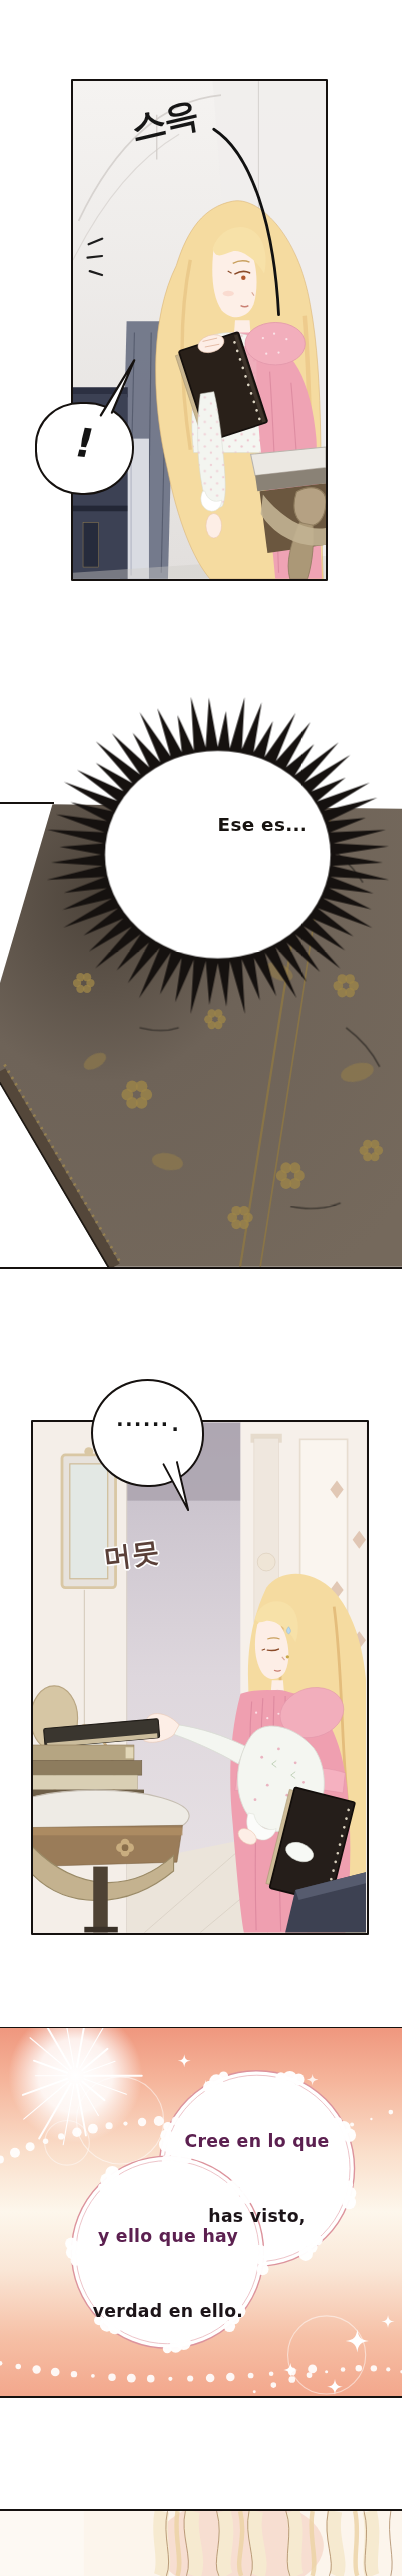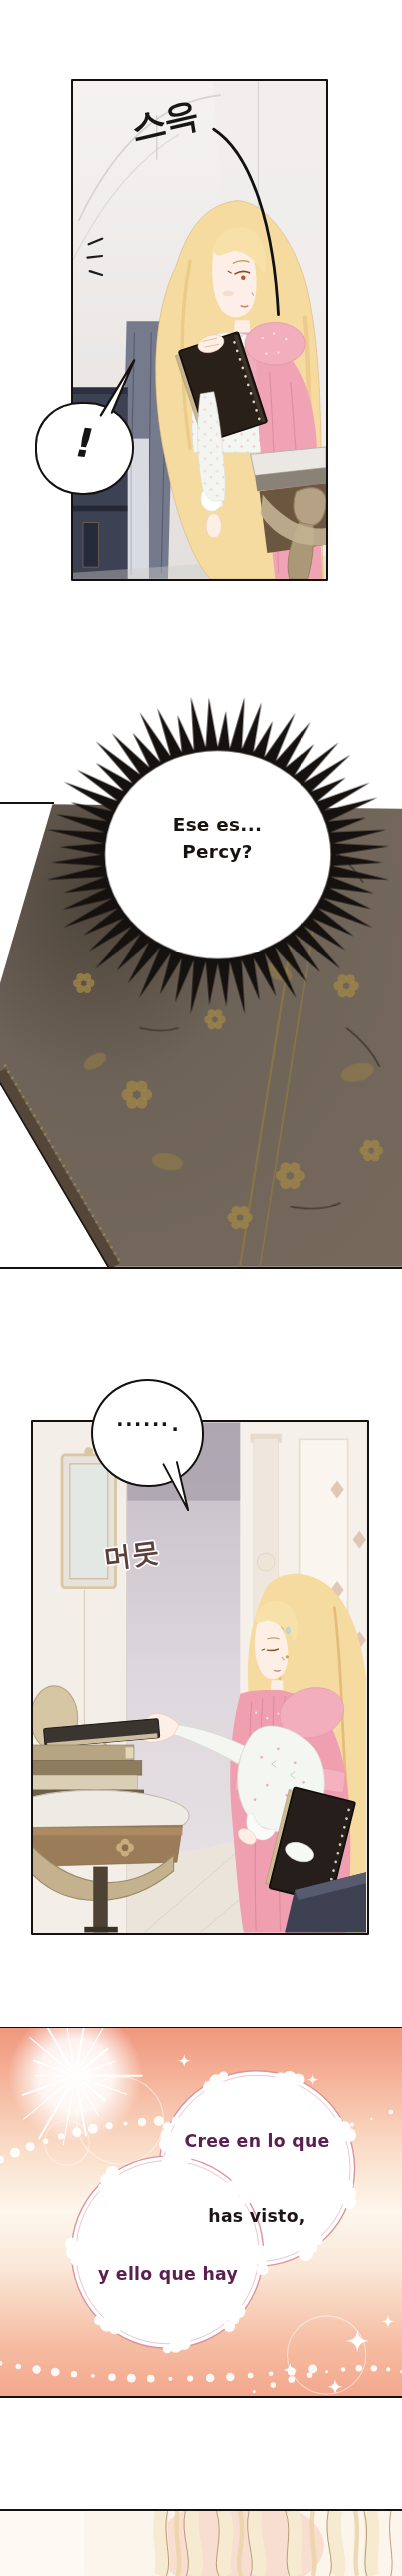--- a/index.html
+++ b/index.html
@@ -13,21 +13,21 @@
             color:#161616;transform:rotate(-13deg) skewX(-4deg);letter-spacing:-1.7px;white-space:nowrap;}
   .bubble{position:absolute;background:#ffffff;border:2.8px solid #15110f;z-index:2;}
   #exclaim-bubble{left:-38px;top:321px;width:95px;height:89px;border-radius:46% 48% 50% 47%;}
   #exclaim-bubble .mark{position:absolute;left:0;right:0;top:15.6px;text-align:center;
             font-size:40px;font-weight:bold;color:#141414;transform:rotate(6deg) skewX(-8deg);}
   .tailsvg{position:absolute;z-index:3;overflow:visible;}
   
   #book-section{position:absolute;left:0;top:670px;width:402px;height:599px;box-sizing:border-box;
                 border-bottom:2.2px solid #15110f;background:#fff;}
   #book-topline{position:absolute;left:0;top:132px;width:54px;height:1.7px;background:#15110f;}
-  .burst-text{position:absolute;left:128px;top:141px;width:179px;z-index:4;text-align:center;
+  .burst-text{position:absolute;left:128px;top:141px;width:179px;z-index:4;text-align:right;
               font-weight:bold;font-size:18.4px;line-height:27px;color:#171310;letter-spacing:0.3px;}
   
   #panel3{left:31px;top:1420px;width:338px;height:515px;overflow:visible;background:#f1ebe7;}
   #ellipsis-bubble{left:58px;top:-43px;width:109px;height:104px;border-width:2.2px;border-radius:50% 50% 48% 50%;}
   #ellipsis-bubble .dots{position:absolute;left:0;right:0;top:27px;text-align:center;
               font-size:19px;font-weight:bold;letter-spacing:1.7px;color:#141414;}
   #ellipsis-bubble .dots .period{display:inline-block;transform:translate(1.7px,5px);}
   .sfx-meomut{position:absolute;left:71px;top:115px;z-index:3;font-size:27px;font-weight:bold;
       color:#5a4038;transform:rotate(-7deg);letter-spacing:1.1px;white-space:nowrap;
       text-shadow:-1.1px -1.1px 0 #fff,1.1px -1.1px 0 #fff,-1.1px 1.1px 0 #fff,1.1px 1.1px 0 #fff,0 -1.7px 0 #fff,0 1.7px 0 #fff,-1.7px 0 0 #fff,1.7px 0 0 #fff;}
@@ -258,21 +258,20 @@
           <path d="M520,960 q50,10 90,-6"></path>
       </g>
       <g>
         <polygon id="burst-spikes" fill="#15110f" points="600.0,330.0 685.4,344.4 595.2,350.0 696.7,375.1 591.9,369.8 668.7,399.4 589.6,390.2 665.1,428.1 578.4,407.9 666.8,461.0 568.8,425.9 633.0,476.6 559.7,444.5 618.1,501.5 543.2,458.1 609.7,534.1 528.2,472.5 573.1,540.0 513.2,487.4 549.3,557.7 493.1,495.8 531.1,587.1 474.1,505.3 494.7,583.3 454.7,515.0 465.4,591.2 432.8,517.2 438.6,615.0 411.6,520.9 405.4,602.0 390.0,524.3 374.8,598.9 368.5,520.3 341.4,615.0 347.0,517.9 313.8,594.1 325.4,514.7 286.5,580.4 306.2,504.7 249.0,587.0 286.5,496.4 229.0,560.2 267.1,487.0 209.0,537.5 252.2,472.1 170.5,533.8 236.2,458.6 159.5,503.4 221.0,444.0 149.9,474.8 211.7,425.6 113.6,460.8 200.8,408.2 112.1,429.1 191.5,389.9 114.7,398.5 188.6,369.7 83.9,375.0 183.9,350.1 91.7,344.5 181.4,330.0 106.7,316.2 185.3,310.0 84.2,285.0 187.2,290.0 100.5,258.0 191.7,270.2 126.3,236.0 202.0,252.3 114.4,199.6 210.3,233.7 137.9,178.0 221.4,216.3 171.6,165.7 237.0,202.1 171.6,127.2 251.1,186.8 200.2,112.4 267.6,173.6 237.6,112.1 287.1,164.5 250.0,74.8 305.5,153.8 281.6,67.8 325.7,146.2 317.9,80.3 347.2,143.1 341.8,47.6 368.3,138.1 374.1,48.8 390.0,136.9 404.5,73.1 411.5,139.9 438.1,48.1 433.2,141.2 468.7,57.3 454.2,146.4 488.8,91.0 473.7,155.4 529.3,76.2 494.0,162.7 556.0,92.6 512.1,173.9 562.7,132.0 527.7,188.0 606.5,129.0 544.7,200.7 627.4,151.5 558.0,216.7 619.0,191.9 568.2,234.4 662.2,201.2 580.3,251.3 675.8,228.1 587.3,270.5 655.0,264.1 591.3,290.3 691.0,285.7 597.3,309.8 696.4,315.1"></polygon>
         <ellipse cx="390" cy="330" rx="202" ry="186" fill="#ffffff"></ellipse>
       </g>
     </svg>
     <div id="book-topline"></div>
     <div class="burst-text">
       <div>Ese es...</div>
-      <div>Percy?</div>
     </div>
   </div>
 
   <div id="panel3" class="panel">
     <svg class="scene" width="333" height="511" viewBox="0 0 597 914">
       <defs>
         <linearGradient id="p3grad" x1="0" y1="0" x2="0" y2="1">
           <stop offset="0" stop-color="#c3bcc7"></stop>
             <stop offset="0.5" stop-color="#ded7dd"></stop>
             <stop offset="1" stop-color="#e9e3e6"></stop>
@@ -601,20 +600,21 @@
         <use href="#sp4" transform="translate(695,525) scale(0.45)"></use>
         <use href="#sp4" transform="translate(600,642) scale(0.55)"></use>
       </g>
     </svg>
     <div id="pink-text-1" class="pink-text">
       <div class="ln1">Cree en lo que</div>
       <div class="ln2">has visto,</div>
     </div>
     <div id="pink-text-2" class="pink-text">
       <div class="ln1">y ello que hay</div>
+      <div class="ln2">verdad en ello.</div>
     </div>
   </div>
 
   <div id="bottom-panel">
     <svg width="402" height="65" viewBox="0 0 720 116">
       <rect x="0" y="0" width="720" height="116" fill="#fcf5ec"></rect>
       <ellipse cx="430" cy="62" rx="150" ry="85" fill="#f6d5c8" opacity="0.75"></ellipse>
       <g stroke="#f6ead0" stroke-width="26" fill="none">
         <path d="M290,0 C280,45 300,85 288,116"></path>
         <path d="M345,0 C335,40 360,80 347,116"></path>

